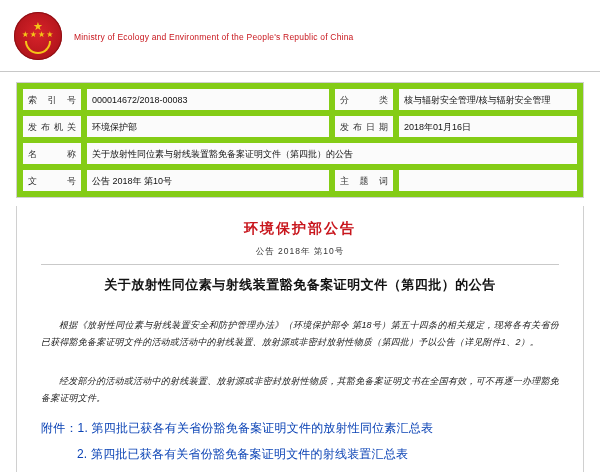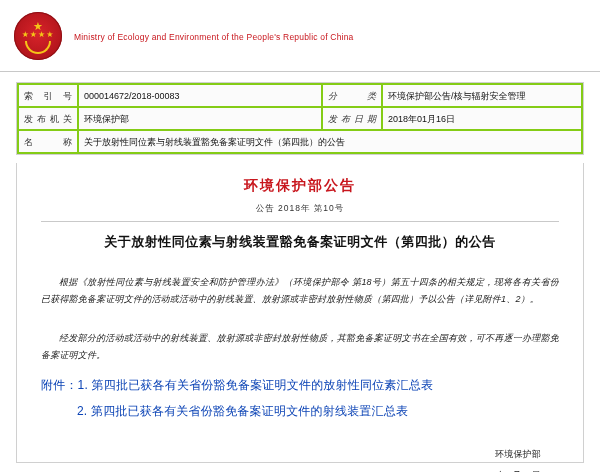--- a/index.html
+++ b/index.html
@@ -99,21 +99,21 @@
     background: #fbfbfb;
   }
   table.meta {
     width: 100%;
     border-collapse: collapse;
     font-size: 9px;
     color: #222;
     table-layout: fixed;
   }
   table.meta td {
-    border: 2px solid #84cc16;
+    border: 6px solid #84cc16;
     padding: 3px 5px;
     vertical-align: middle;
     line-height: 14px;
     height: 15px;
     white-space: nowrap;
     overflow: hidden;
   }
   td.lab {
     width: 48px;
     text-align: justify;
@@ -126,21 +126,21 @@
   }
   td.lab2 {
     width: 48px;
     text-align: justify;
     text-align-last: justify;
     color: #333;
     background: #fbfbfb;
   }
   .col-a { width: 52px; }
   .col-b { width: 232px; border-radius: 7px; }
-  .col-c { width: 52px; font-style: italic; }
+  .col-c { width: 52px; }
   .col-d { width: auto; }
 
   
   .doc {
     margin: 8px 16px 0 16px;
     border: 1px solid #d0d0d0;
     border-top: none;
     padding: 12px 24px 10px 24px;
     box-sizing: border-box;
     height: 300px;
@@ -230,31 +230,37 @@
     </div>
   </div>
 
   <div class="meta-wrap">
     <table class="meta">
       <tbody>
           <tr>
         <td class="lab col-a">索引号</td>
         <td class="val col-b">000014672/2018-00083</td>
         <td class="lab2 col-c">分类</td>
-        <td class="val col-d">环境保护部公告/核与辐射安全管理</td>
+        <td class="val col-d">核与辐射安全管理/核与辐射安全管理</td>
       </tr>
       <tr>
         <td class="lab col-a">发布机关</td>
         <td class="val col-b">环境保护部</td>
         <td class="lab2 col-c">发布日期</td>
         <td class="val col-d">2018年01月16日</td>
       </tr>
       <tr>
         <td class="lab col-a">名称</td>
         <td class="val" colspan="3">关于放射性同位素与射线装置豁免备案证明文件（第四批）的公告</td>
+      </tr>
+      <tr>
+        <td class="lab col-a">文号</td>
+        <td class="val col-b">公告 2018年 第10号</td>
+        <td class="lab2 col-c">主题词</td>
+        <td class="val col-d"></td>
       </tr>
     </tbody>
       </table>
   </div>
 
   <div class="doc">
     <div class="doc-head">环境保护部公告</div>
     <div class="doc-num">公告 2018年 第10号</div>
     <div class="rule"></div>
     <div class="doc-title">关于放射性同位素与射线装置豁免备案证明文件（第四批）的公告</div>

